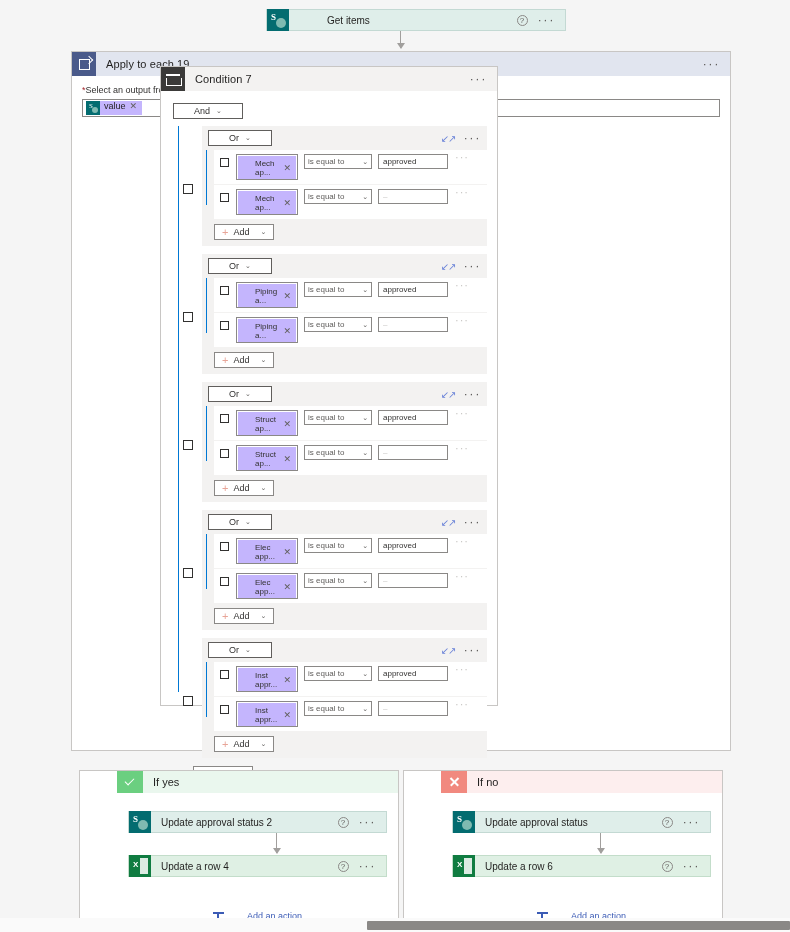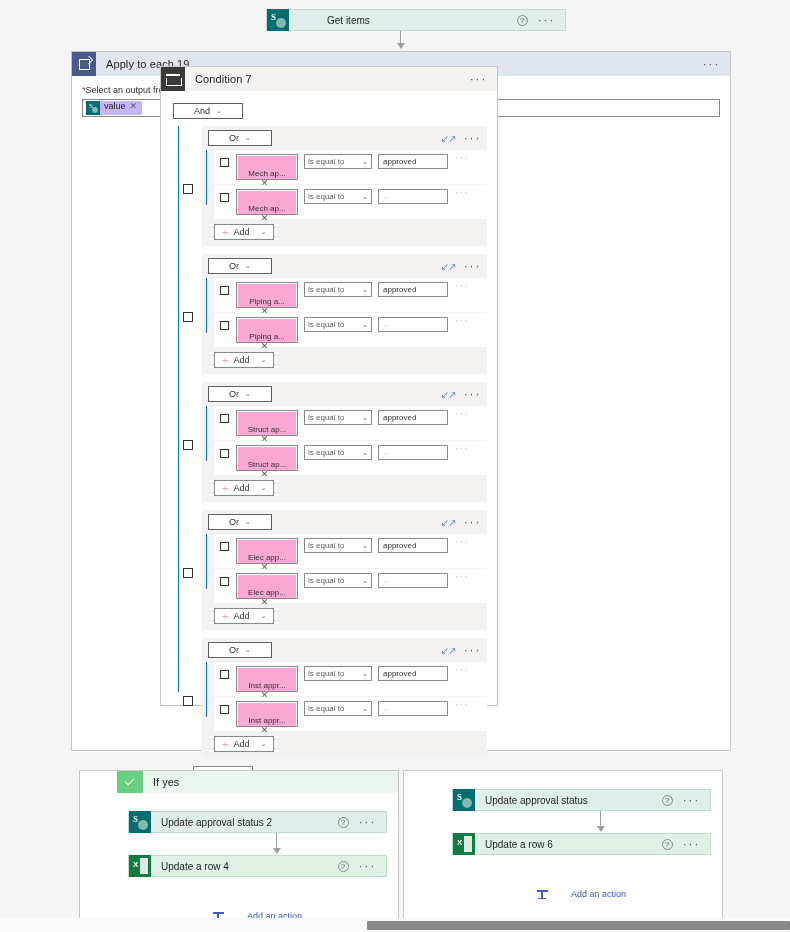--- a/index.html
+++ b/index.html
@@ -155,22 +155,22 @@
   }
   .row-check {
     width: 9px; height: 9px; border: 1px solid #323130; background: #fff;
     flex: 0 0 9px; margin-top: 4px; margin-right: 7px; cursor: pointer;
   }
   .row-token-box {
     width: 62px; height: 26px; border: 1px solid #8a8886; background: #fff;
     padding: 1px; flex: 0 0 62px;
   }
   .row-token {
-    display: inline-flex; align-items: center; height: 23px; background: #f9a8d4;
-    font-size: 8px; width: 100%; flex-direction: column;
+    display: inline-flex; align-items: center; height: 23px; background: #c4b5fd;
+    font-size: 8px; width: 100%;
   }
   .row-token .sp-mini { width: 13px; height: 13px; flex: 0 0 13px; }
   .row-token .sp-mini::before { font-size: 6px; left: 3px; top: 1px; }
   .row-op {
     width: 68px; height: 15px; border: 1px solid #8a8886; background: #fff;
     margin-left: 6px; display: flex; align-items: center; justify-content: space-between;
     padding: 0 3px; font-size: 8px; color: #605e5c; flex: 0 0 68px;
   }
   .row-val {
     width: 70px; height: 15px; border: 1px solid #8a8886; background: #fff;
@@ -629,20 +629,24 @@
     </div>
     <div class="add-action" style="margin-top:33px;">
       <span class="add-action-icon">
           <i></i>
         </span>
       <span>Add an action</span>
     </div>
   </div>
 
   <div class="branch no" style="left:403px; top:770px; height:152px;">
+    <div class="branch-header">
+      <span class="branch-badge"></span>
+      <span class="branch-label">If no</span>
+    </div>
     <div style="height:18px;"></div>
     <div class="action-card">
       <span class="sp-icon"></span>
       <span class="action-title">Update approval status</span>
       <span class="card-actions">
         <span class="help-icon">?</span>
         <span class="ellipsis">···</span>
       </span>
     </div>
     <div style="position:relative; height:22px;">

